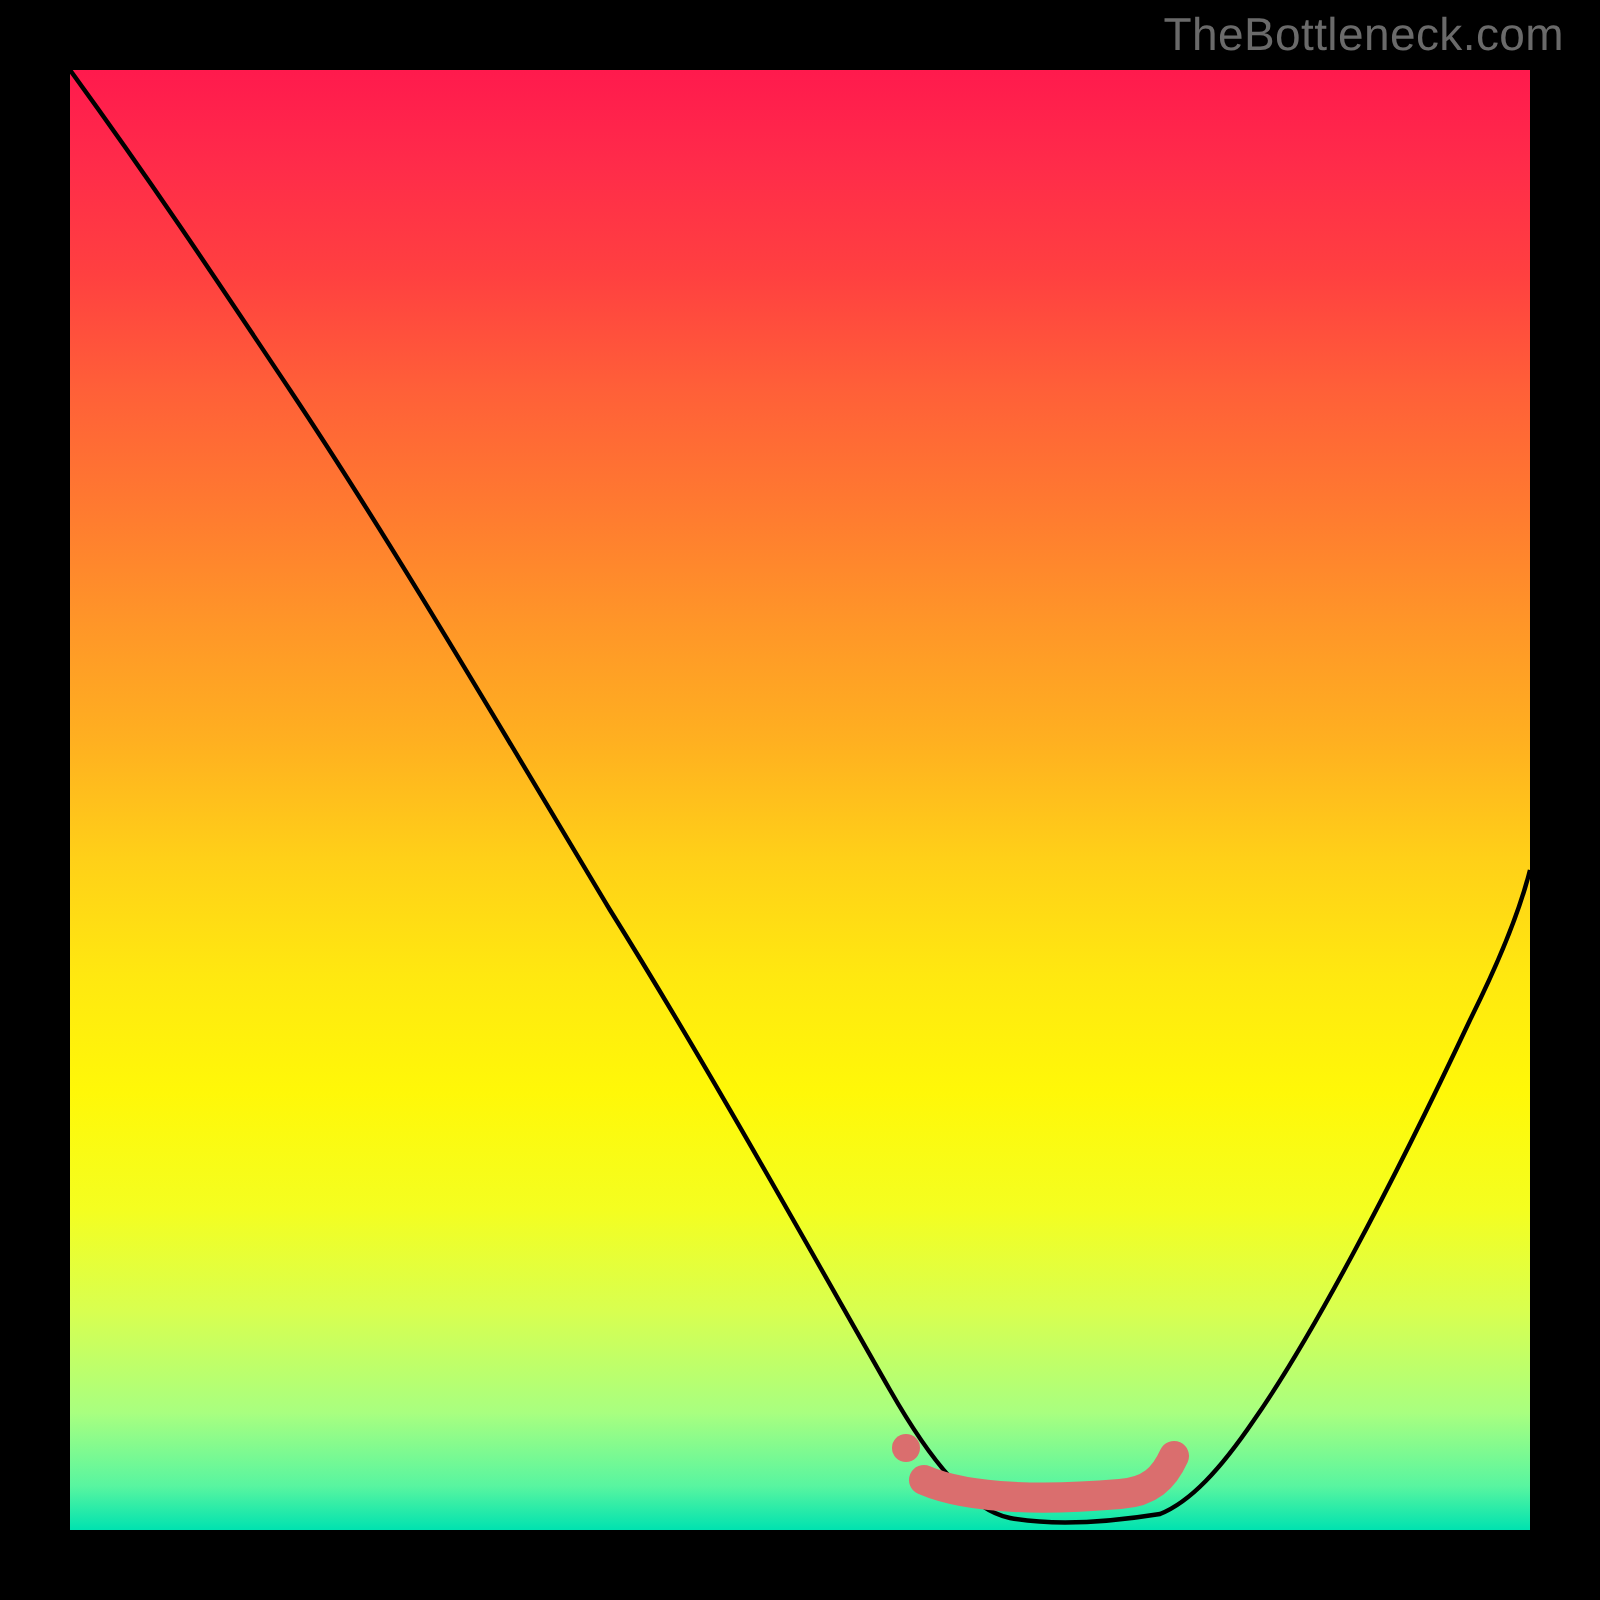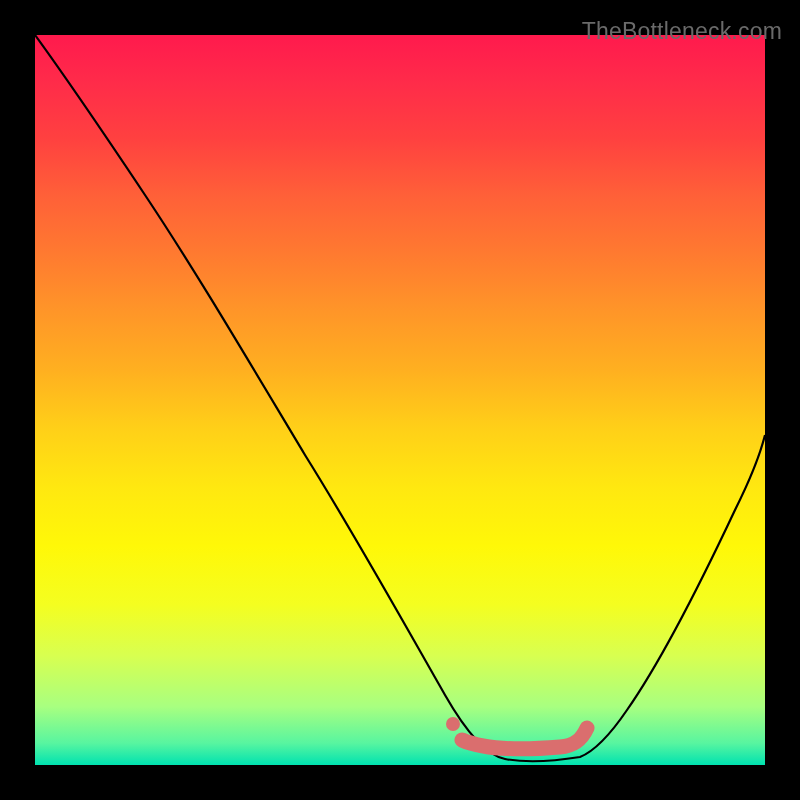--- a/index.html
+++ b/index.html
@@ -37,21 +37,21 @@
       #fff808 70%,
       #f4fe20 78%,
       #d8ff50 85%,
       #a8ff80 92%,
       #58f5a0 97%,
       #00e2b0 100%
     );
   }
   .watermark {
     position: absolute;
-    top: 18px;
+    top: 4px;
     right: 18px;
     color: #6a6a6a;
     font-size: 23px;
     font-weight: 400;
     letter-spacing: 0.2px;
     user-select: none;
   }
   svg.curve {
     position: absolute;
     left: 0;

